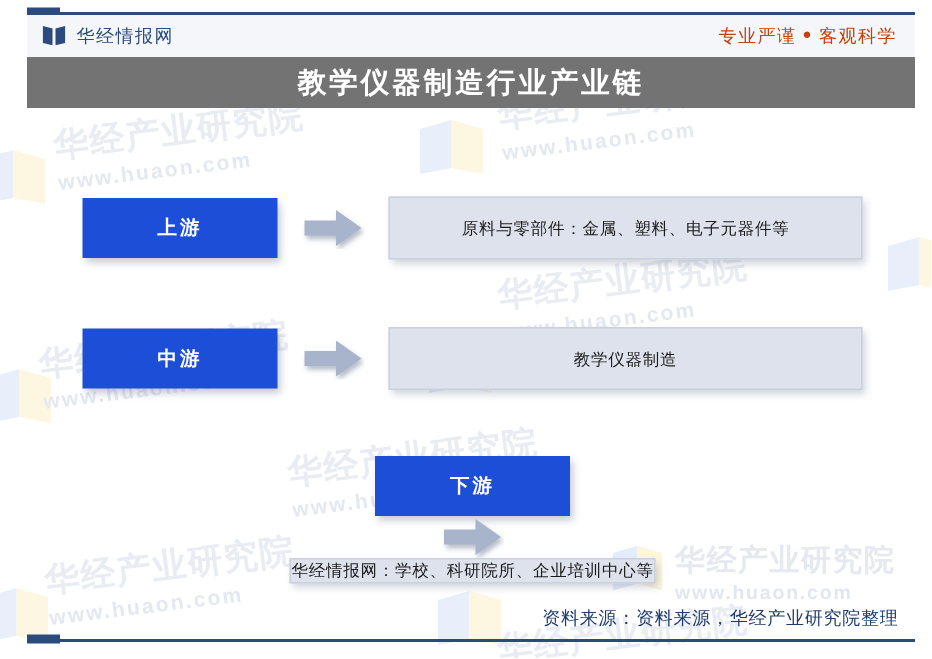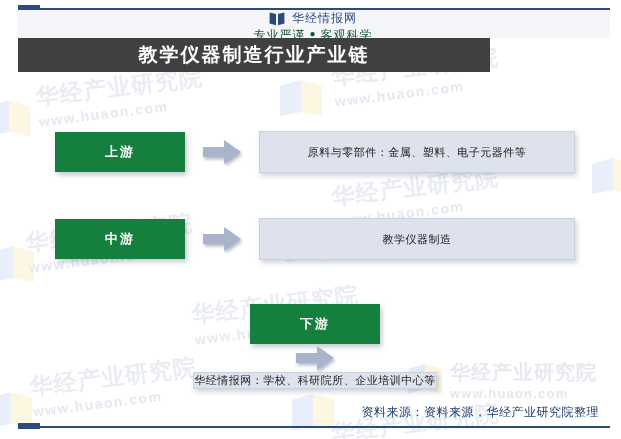--- a/index.html
+++ b/index.html
@@ -82,58 +82,57 @@
     top: 10px;
     width: 592px;
     height: 28px;
     background: #f4f6fa;
     display: flex;
     align-items: center;
     justify-content: space-between;
     box-sizing: border-box;
     padding: 0 12px 0 10px;
     z-index: 3;
-    flex-direction: column;
   }
   .brand {
     display: flex;
     align-items: center;
     gap: 7px;
   }
   .brand-logo {
     display: block;
     width: 16px;
     height: 14px;
   }
   .brand-name {
     font-size: 12px;
     color: #2b4a7d;
     letter-spacing: 1px;
     font-family: "Liberation Sans", "DejaVu Sans", sans-serif;
   }
   .tagline {
     font-size: 12px;
-    color: #14532d;
+    color: #c2410c;
     letter-spacing: 1px;
   }
   .tagline .dot {
     display: inline-block;
     margin: 0 4px;
     font-size: 10px;
     vertical-align: 2px;
   }
 
   
   .title-band {
     position: absolute;
     left: 18px;
     top: 38px;
-    width: 472px;
+    width: 592px;
     height: 34px;
-    background: #404040;
+    background: #737373;
     display: flex;
     align-items: center;
     justify-content: center;
     z-index: 3;
   }
   .title-text {
     color: #ffffff;
     font-size: 19px;
     font-weight: bold;
     letter-spacing: 2px;
@@ -157,21 +156,21 @@
     display: flex;
     align-items: center;
   }
   .row-1 { top: 58px; }
   .row-2 { top: 145px; }
   .row-3 { top: 232px; flex-direction: column; }
 
   .stage-box {
     width: 130px;
     height: 40px;
-    background: #15803d;
+    background: #1d4ed8;
     display: flex;
     align-items: center;
     justify-content: center;
     box-shadow: 2px 3px 5px rgba(90,100,125,0.35);
     flex: 0 0 auto;
   }
   .stage-label {
     color: #ffffff;
     font-size: 13px;
     font-weight: bold;

